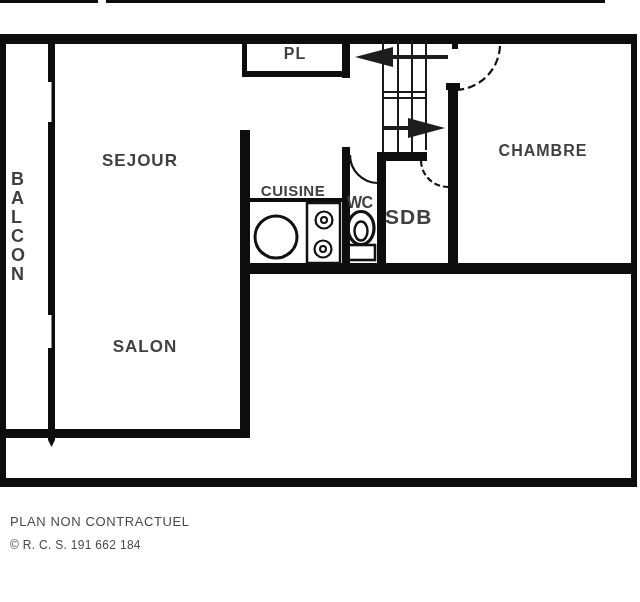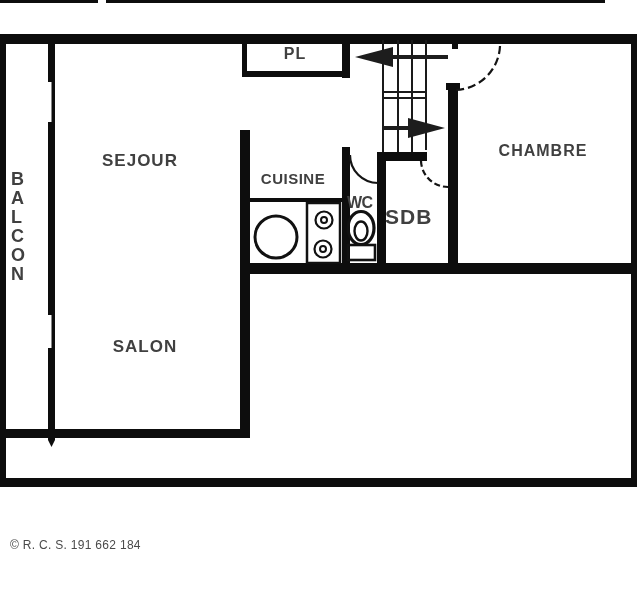--- a/index.html
+++ b/index.html
@@ -16,21 +16,21 @@
     position:absolute;
     font-weight:bold;
     color:#404040;
     white-space:nowrap;
     -webkit-font-smoothing:antialiased;
   }
   .lbl-sejour  {left:102px;top:115px;font-size:17px;letter-spacing:1px;margin-top:36px;}
   .lbl-balcon  {left:11px;top:170px;width:22px;font-size:18px;line-height:19px;
                 word-break:break-all;white-space:normal;text-align:left;letter-spacing:0;}
   .lbl-pl      {left:242px;top:45px;width:106px;text-align:center;font-size:16px;letter-spacing:1px;}
-  .lbl-cuisine {left:240px;top:170px;width:106px;text-align:center;font-size:15px;letter-spacing:0.5px;}
+  .lbl-cuisine {left:240px;top:182px;width:106px;text-align:center;font-size:15px;letter-spacing:0.5px;}
   .lbl-wc      {left:347px;top:194px;font-size:16px;letter-spacing:-0.5px;}
   .lbl-sdb     {left:385px;top:205px;width:58px;text-align:left;font-size:21px;letter-spacing:1px;}
   .lbl-chambre {left:455px;top:142px;width:176px;text-align:center;font-size:16px;letter-spacing:1px;}
   .lbl-salon   {left:55px;top:337px;width:180px;text-align:center;font-size:17px;letter-spacing:1px;}
   .footer-line{
     position:absolute;
     color:#4a4a4a;
     font-weight:400;
   }
   .footer-1{left:10px;top:514px;font-size:13px;letter-spacing:0.6px;}
@@ -125,14 +125,15 @@
 
   <div class="room-label lbl-sejour">SEJOUR</div>
   <div class="room-label lbl-balcon">BALCON</div>
   <div class="room-label lbl-pl">PL</div>
   <div class="room-label lbl-cuisine">CUISINE</div>
   <div class="room-label lbl-wc">WC</div>
   <div class="room-label lbl-sdb">SDB</div>
   <div class="room-label lbl-salon">SALON</div>
   <div class="room-label lbl-chambre">CHAMBRE</div>
 
+  <div class="footer-line footer-1">PLAN NON CONTRACTUEL</div>
   <div class="footer-line footer-2">© R. C. S. 191 662 184</div>
 </div>
 
 </body></html>

